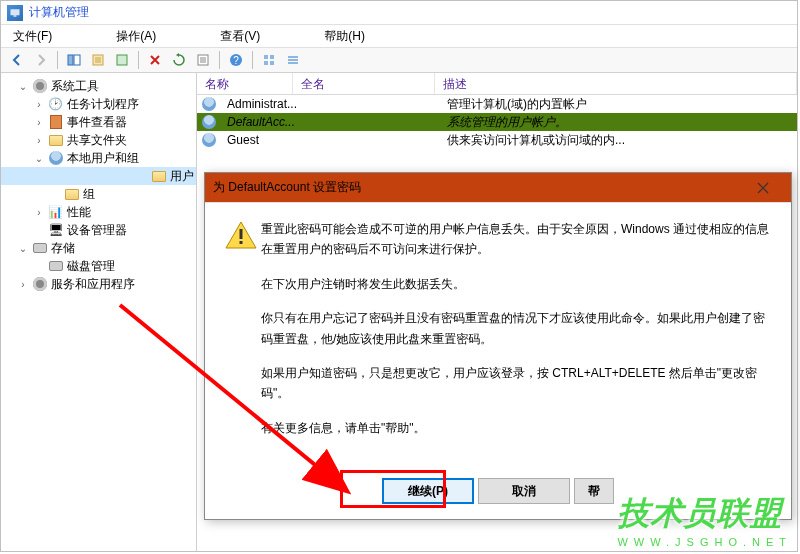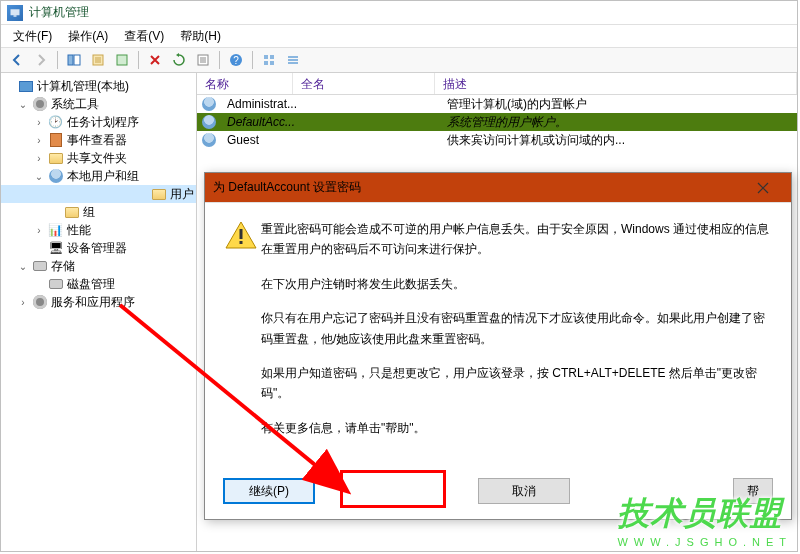--- a/index.html
+++ b/index.html
@@ -1,21 +1,21 @@
 <!DOCTYPE html>
 <html><head>
   <meta charset="utf-8">
   <style>
     * { margin: 0; padding: 0; box-sizing: border-box; font-family: "Microsoft YaHei", "Segoe UI", Tahoma, sans-serif; }
     body { width: 800px; height: 554px; background: #fff; overflow: hidden; position: relative; font-size: 12px; }
     .window { border: 1px solid #c0c0c0; width: 798px; height: 552px; display: flex; flex-direction: column; background: #fff; }
     .titlebar { height: 24px; display: flex; align-items: center; padding: 0 6px; background: #fff; border-bottom: 1px solid #e0e0e0; }
     .titlebar .app-icon { width: 16px; height: 16px; margin-right: 6px; background: linear-gradient(135deg,#4a90d9 0%,#2e6eb5 100%); display:inline-flex;align-items:center;justify-content:center;font-size:10px;color:#fff;}
-    .titlebar .title { font-size: 12px; color: #14532d; }
-    .menubar { height: 22px; display: flex; align-items: center; padding: 0 4px; background: #fff; }
+    .titlebar .title { font-size: 12px; color: #1d4ed8; }
+    .menubar { height: 22px; display: flex; align-items: center; padding: 0 4px; background: #fff; gap: 48px; }
     .menubar .menu-item { padding: 2px 8px; font-size: 12px; color: #000; cursor: default; }
     .toolbar { height: 26px; display: flex; align-items: center; padding: 0 4px; border-top: 1px solid #e0e0e0; border-bottom: 1px solid #d0d0d0; background: #f8f8f8; }
     .toolbar .tb-btn { width: 22px; height: 22px; display: inline-flex; align-items: center; justify-content: center; margin: 0 1px; cursor: default; }
     .toolbar .sep { width: 1px; height: 18px; background: #c0c0c0; margin: 0 4px; }
     .content { flex: 1; display: flex; overflow: hidden; }
     .tree-panel { width: 196px; border-right: 1px solid #d0d0d0; background: #fff; overflow: auto; padding: 4px 0; }
     .tree-node { display: flex; align-items: center; height: 18px; padding: 0 2px; font-size: 12px; color: #000; white-space: nowrap; cursor: default; }
     .tree-node .expander { width: 12px; text-align: center; font-size: 10px; color: #666; }
     .tree-node .node-icon { width: 16px; height: 16px; margin: 0 3px; display:inline-flex;align-items:center;justify-content:center;}
     .tree-node.selected { background: #cce8ff; justify-content: flex-end; }
@@ -36,21 +36,21 @@
     .dialog { position: absolute; left: 204px; top: 172px; width: 588px; height: 348px; background: #fff; border: 1px solid #888; box-shadow: 2px 2px 10px rgba(0,0,0,0.25); display: flex; flex-direction: column; }
     .dialog .dlg-titlebar { height: 30px; display: flex; align-items: center; padding: 0 8px; background: #c2410c; border-bottom: 1px solid #e0e0e0; }
     .dlg-titlebar .dlg-title { font-size: 12px; flex: 1; }
     .dlg-titlebar .dlg-close { width: 40px; height: 28px; display: flex; align-items: center; justify-content: center; font-size: 14px; cursor: default; }
     .dlg-body { flex: 1; padding: 16px 20px 0 20px; display: flex; }
     .dlg-icon { width: 36px; padding-top: 2px; }
     .warn-triangle { width:32px; height:28px; position:relative; }
     .warn-triangle svg { width:32px;height:28px; }
     .dlg-text { flex: 1; font-size: 12px; color: #000; line-height: 1.7; }
     .dlg-text .para { margin-bottom: 14px; }
-    .dlg-buttons { height: 56px; display: flex; align-items: center; justify-content: space-between; padding: 0 18px; gap: 12px; }
+    .dlg-buttons { height: 56px; display: flex; align-items: center; justify-content: center; padding: 0 18px; gap: 4px; font-weight: bold; }
     .dlg-btn { width: 92px; height: 26px; border: 1px solid #adadad; background: #e1e1e1; font-size: 12px; display: flex; align-items: center; justify-content: center; cursor: default; }
     .dlg-btn.primary { border: 2px solid #0078d7; background: #e5f1fb; }
     .highlight-box { position: absolute; border: 3px solid #ff0000; pointer-events: none; }
     .arrow-svg { position: absolute; pointer-events: none; }
     .watermark { position: absolute; right: 8px; bottom: 6px; font-size: 32px; font-weight: bold; font-style: italic; color: #4dd94d; text-shadow: 0 0 4px #fff,0 0 4px #fff; pointer-events:none; letter-spacing:1px;}
     .watermark .sub { font-size:11px; color:#4dd94d; letter-spacing:6px; display:block; text-align:right; font-weight:normal; font-style:normal;}
     .folder-ico{background:linear-gradient(180deg,#ffe9a6,#f3cf72);border:1px solid #c9a54e;border-radius:1px;width:14px;height:11px;}
     .user-ico{width:14px;height:14px;border-radius:50%;background:radial-gradient(circle at 50% 35%,#bcd7ef 0 40%,#6fa5d6 45% 100%);}
     .gear-ico{width:14px;height:14px;border-radius:50%;background:#888;box-shadow:inset 0 0 0 3px #ccc;}
     .disk-ico{width:14px;height:10px;background:#d0d0d0;border:1px solid #888;border-radius:2px;}
@@ -149,27 +149,20 @@
         <svg width="14" height="14" viewBox="0 0 14 14">
           <rect x="2" y="3" width="10" height="2" fill="#8bb7e0"></rect>
           <rect x="2" y="6" width="10" height="2" fill="#8bb7e0"></rect>
           <rect x="2" y="9" width="10" height="2" fill="#8bb7e0"></rect>
         </svg>
       </span>
   </div>
 
   <div class="content">
     <div class="tree-panel">
-      <div class="tree-node indent-0">
-          <span class="expander"></span>
-          <span class="node-icon">
-            <span class="mon-ico"></span>
-          </span>
-          <span>计算机管理(本地)</span>
-        </div>
       <div class="tree-node indent-1">
           <span class="expander">⌄</span>
           <span class="node-icon">
             <span class="gear-ico"></span>
           </span>
           <span>系统工具</span>
         </div>
       <div class="tree-node indent-2">
           <span class="expander">›</span>
           <span class="node-icon">🕑</span>

